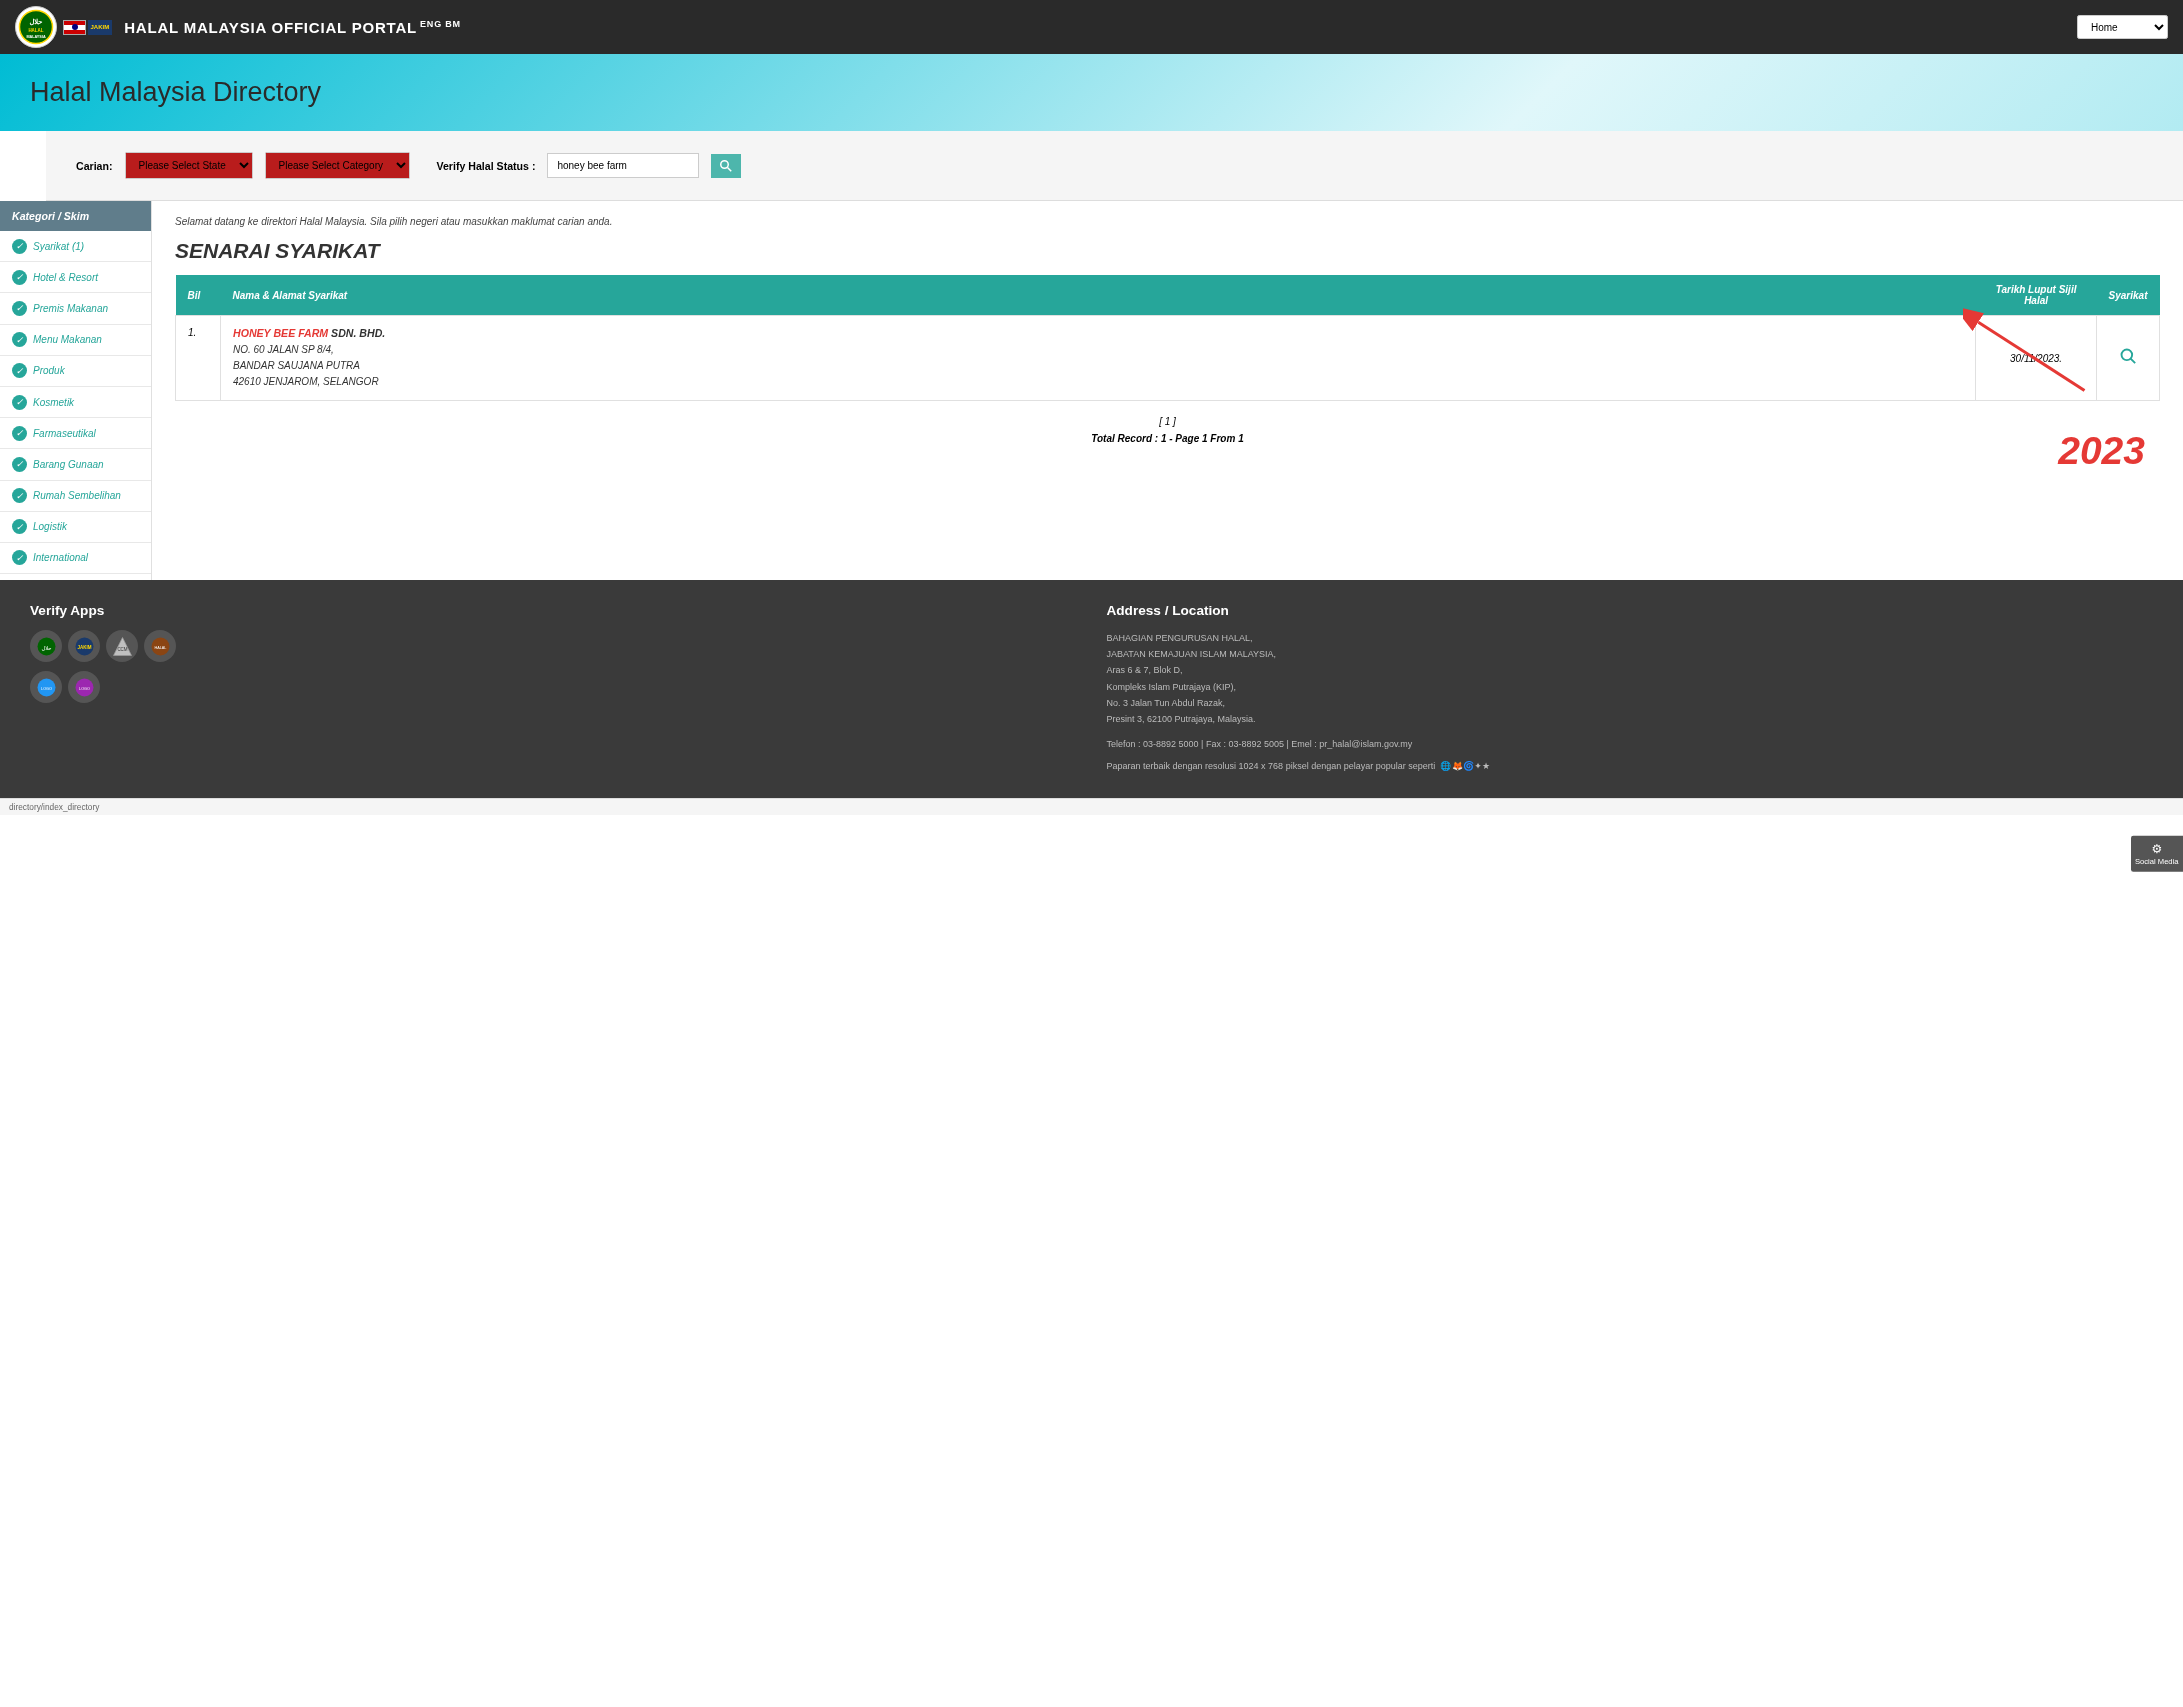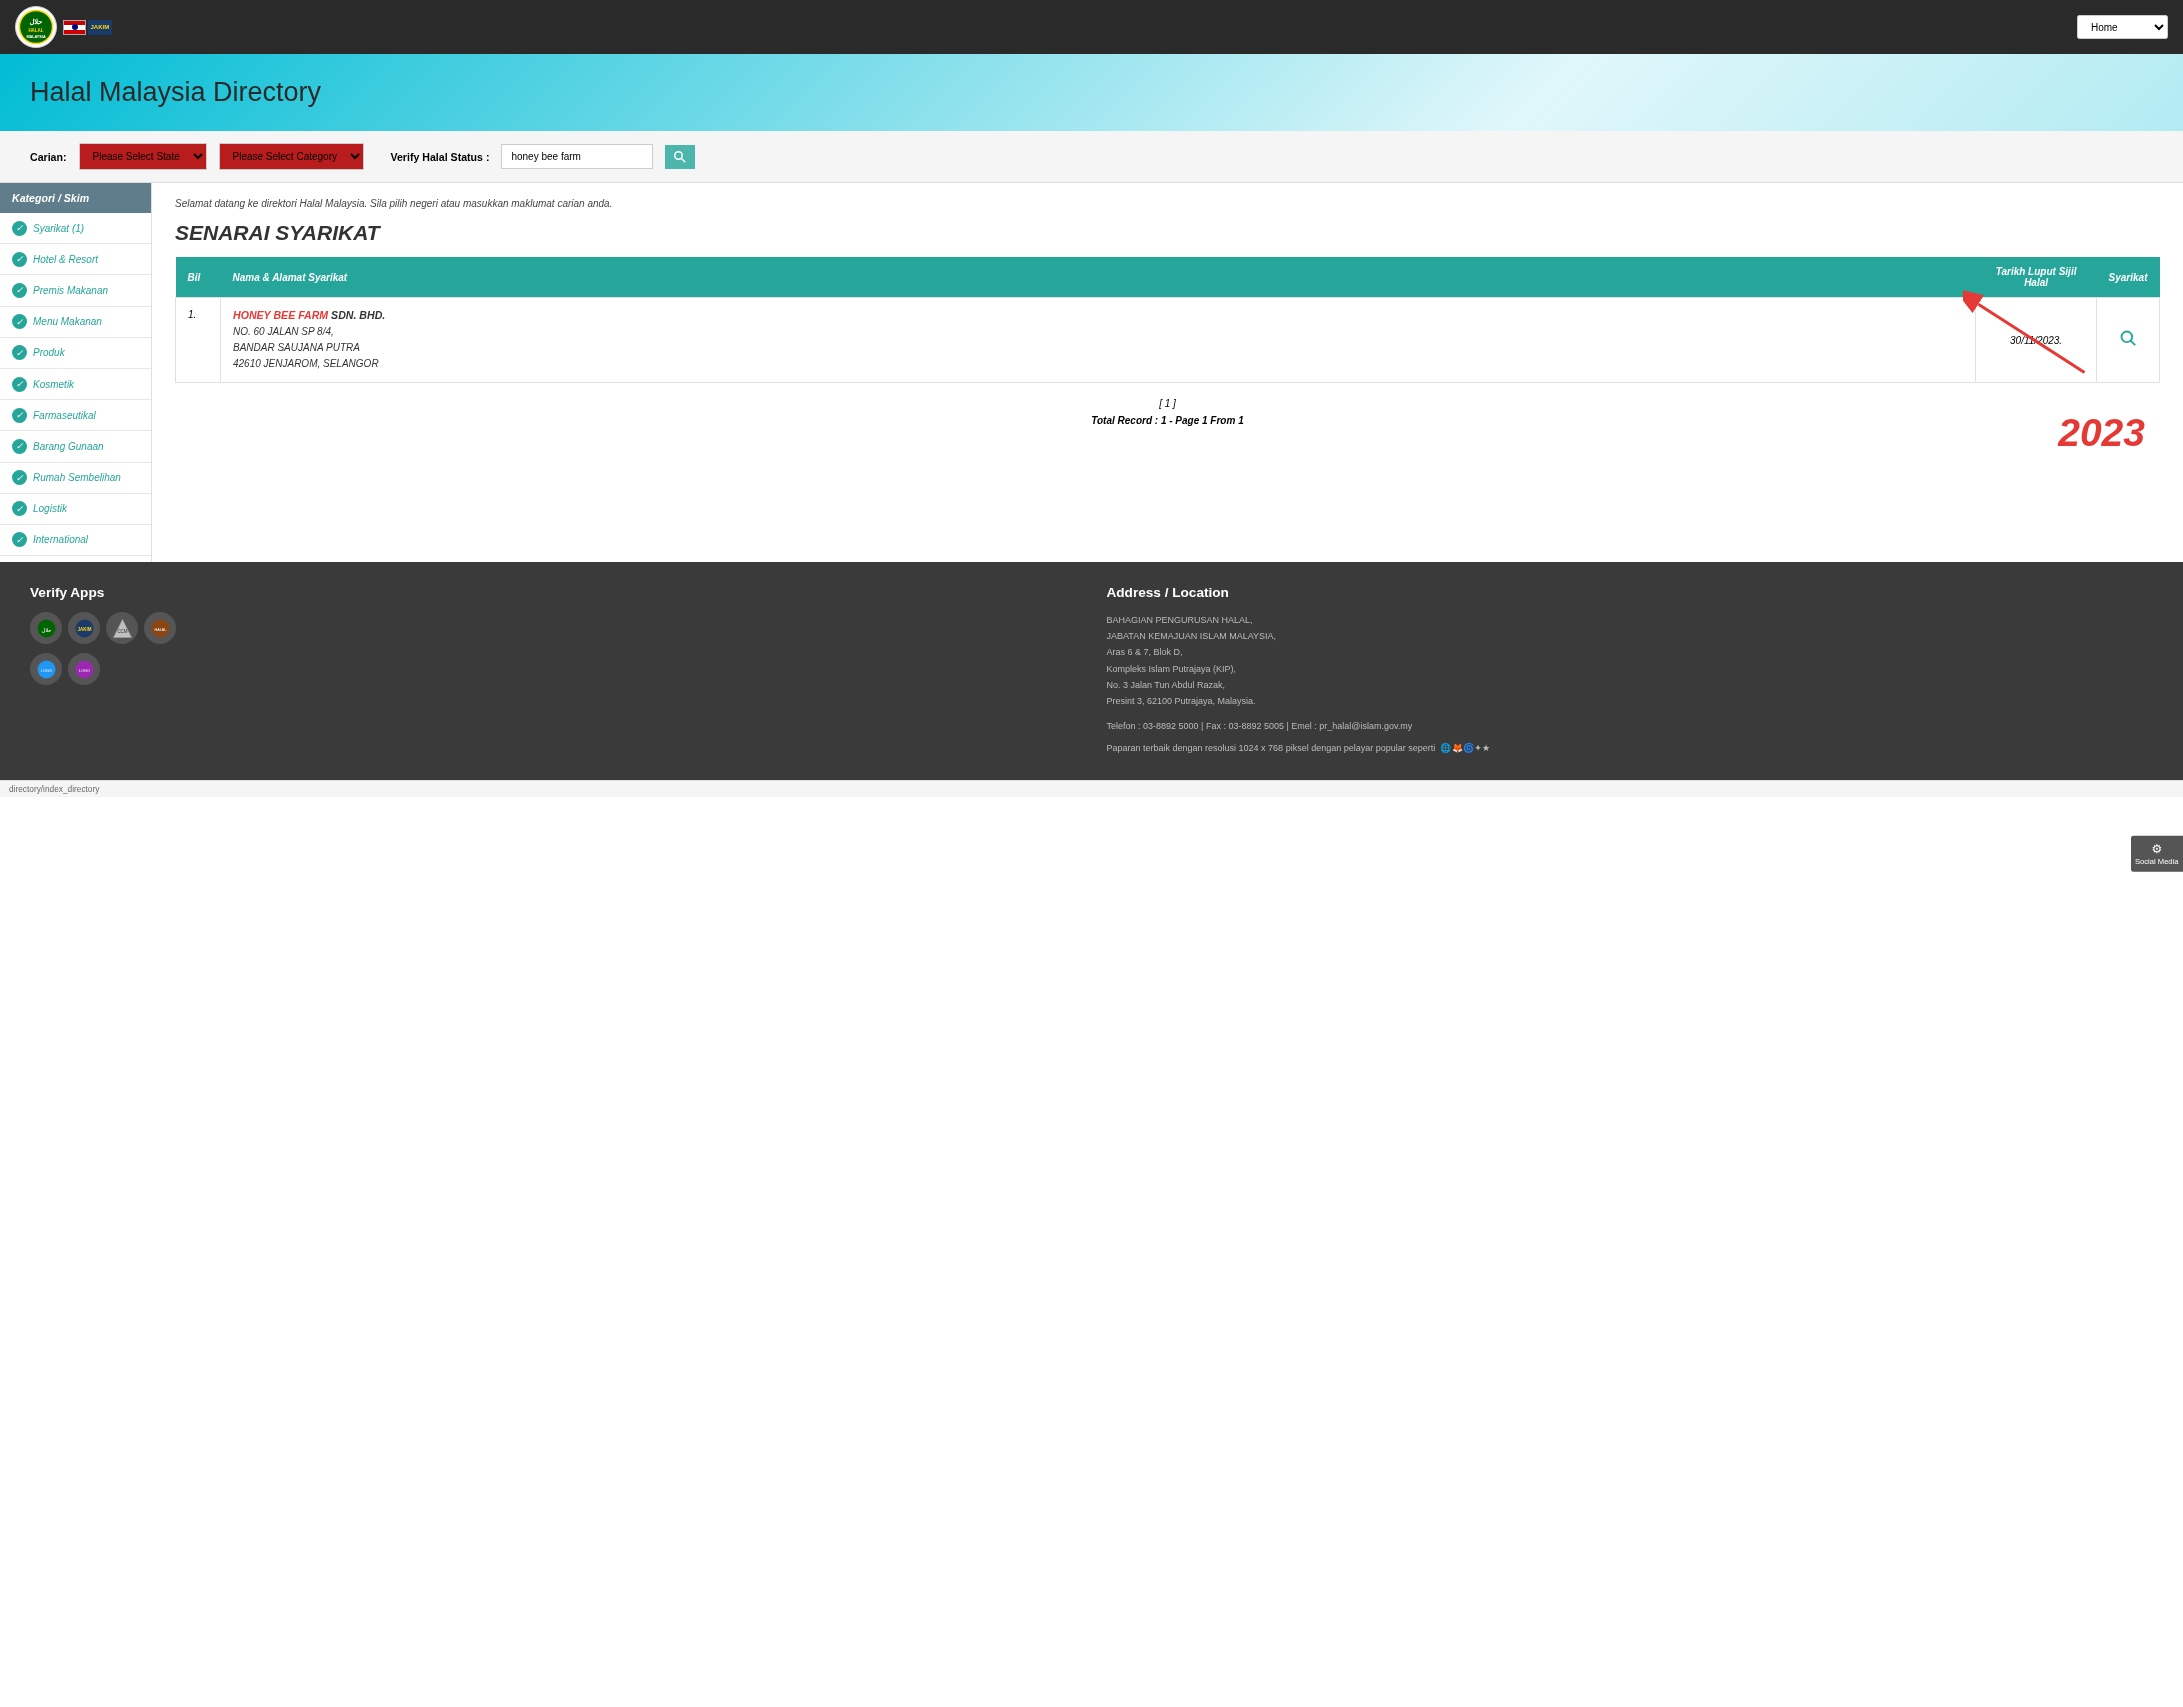--- a/index.html
+++ b/index.html
@@ -13,21 +13,21 @@
     .header-title h1 { color: #fff; font-size: 15px; font-weight: bold; letter-spacing: 0.8px; }
     .header-title .subtitle { color: #ccc; font-size: 8.3px; }
     .header-nav { display: flex; align-items: center; gap: 3px; }
     .nav-select { padding: 4.5px 9px; background: #fff; border: 0.8px solid #ccc; border-radius: 2.3px; font-size: 10px; min-width: 91px; }
 
     
     .hero { background: linear-gradient(135deg, #00bcd4 0%, #80deea 40%, #e0f7fa 70%, #b2ebf2 100%); padding: 23px 30px; min-height: 76px; display: flex; align-items: center; }
     .hero h2 { font-size: 27px; color: #2a2a2a; font-weight: normal; }
 
     
-    .search-bar { background: #f5f5f5; padding: 12px 30px; display: flex; align-items: center; gap: 12px; border-bottom: 0.8px solid #ddd; }
+    .search-bar { background: #f5f5f5; padding: 21px 30px; display: flex; align-items: center; gap: 12px; border-bottom: 0.8px solid #ddd; margin-left: 46px; }
     .search-label { font-weight: bold; font-size: 10.6px; }
     .search-select { padding: 6px 9px; border: 0.8px solid #ccc; background: #b91c1c; font-size: 10px; min-width: 121px; border-radius: 1.5px; }
     .verify-label { font-weight: bold; font-size: 10.6px; margin-left: 15px; }
     .verify-input { padding: 6px 9px; border: 0.8px solid #ccc; font-size: 10px; width: 152px; }
     .search-btn { background: #4db6ac; border: none; padding: 6px 9px; cursor: pointer; color: #fff; font-size: 12px; display: flex; align-items: center; justify-content: center; }
 
     
     .main-content { display: flex; min-height: 379px; font-style: italic; }
 
     
@@ -99,20 +99,23 @@
         <div style="width:23px;height:15px;background:linear-gradient(to bottom,#cc0001 33%,#fff 33%,#fff 66%,#cc0001 66%);border:0.8px solid #aaa;display:flex;align-items:center;justify-content:center;">
           <div style="width:6px;height:6px;background:navy;border-radius:50%;"></div>
         </div>
         <div style="background:#1a3a6b;padding:1.5px 3px;display:flex;align-items:center;">
           <span style="color:#ffd700;font-size:6px;font-weight:bold;">JAKIM</span>
         </div>
       </div>
     </div>
   </div>
   <div class="header-title">
+    <h1>
+      <span>HALAL MALAYSIA OFFICIAL PORTAL</span><span style="font-size:9px;margin-left:3px;vertical-align:super;">ENG BM</span>
+    </h1>
   </div>
   <div class="header-nav">
     <select class="nav-select">
       <option>Home</option>
     </select>
   </div>
 </div>
 
 <div class="hero">
   <h2>Halal Malaysia Directory</h2>

